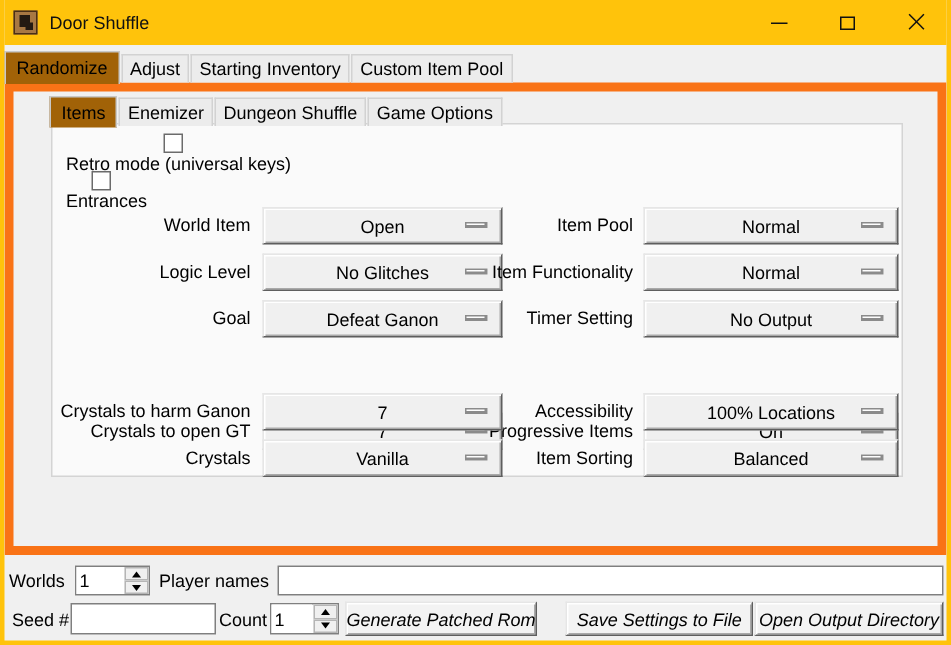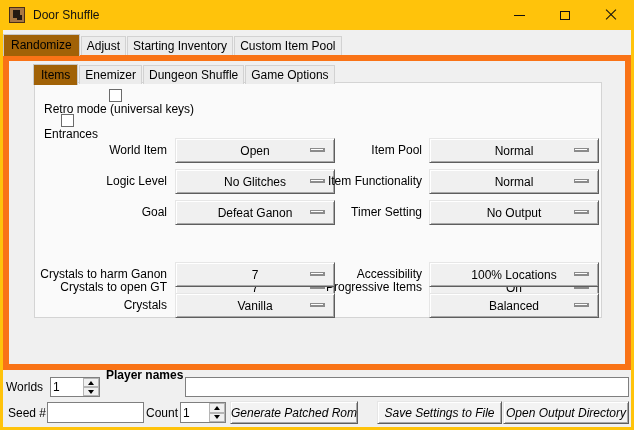--- a/index.html
+++ b/index.html
@@ -186,20 +186,21 @@
             <span class="menu-ind"></span>
           </div>
         </div>
 
         <div class="opt-row" style="top:210px;">
           <div class="opt-label-left">Crystals</div>
           <div class="opt-btn opt-btn-left bevel">
             <span class="opt-value">Vanilla</span>
             <span class="menu-ind"></span>
           </div>
+          <div class="opt-label-right">Item Sorting</div>
           <div class="opt-btn opt-btn-right bevel">
             <span class="opt-value">Balanced</span>
             <span class="menu-ind"></span>
           </div>
         </div>
 
       </div>
     </div>
 
     <div class="flabel" style="left:3px; top:347px; line-height:20px;">Worlds</div>
@@ -207,21 +208,21 @@
       <input class="spin-val" value="1" style="">
       <div class="spin-arrows">
         <div class="spin-btn">
             <span class="tri-up"></span>
           </div>
         <div class="spin-btn">
             <span class="tri-down"></span>
           </div>
       </div>
     </div>
-    <div class="flabel" style="left:103px; top:335px; line-height:20px;font-weight:bold;">Player names</div>
+    <div class="flabel" style="left:103px; top:347px; line-height:20px;">Player names</div>
     <input class="entry" style="left: 182px; top: 347px; width: 444px; height: 20px;" value="">
 
     <div class="flabel" style="left:5px; top:372px; line-height:22px;">Seed #</div>
     <input class="entry" style="left: 44px; top: 372px; width: 97px; height: 21px;" value="">
     <div class="flabel" style="left:143px; top:372px; line-height:22px;">Count</div>
     <div class="spinbox" style="left:177px; top:372px; width:46px; height:21px;">
       <input class="spin-val" value="1" style="">
       <div class="spin-arrows">
         <div class="spin-btn">
             <span class="tri-up"></span>

